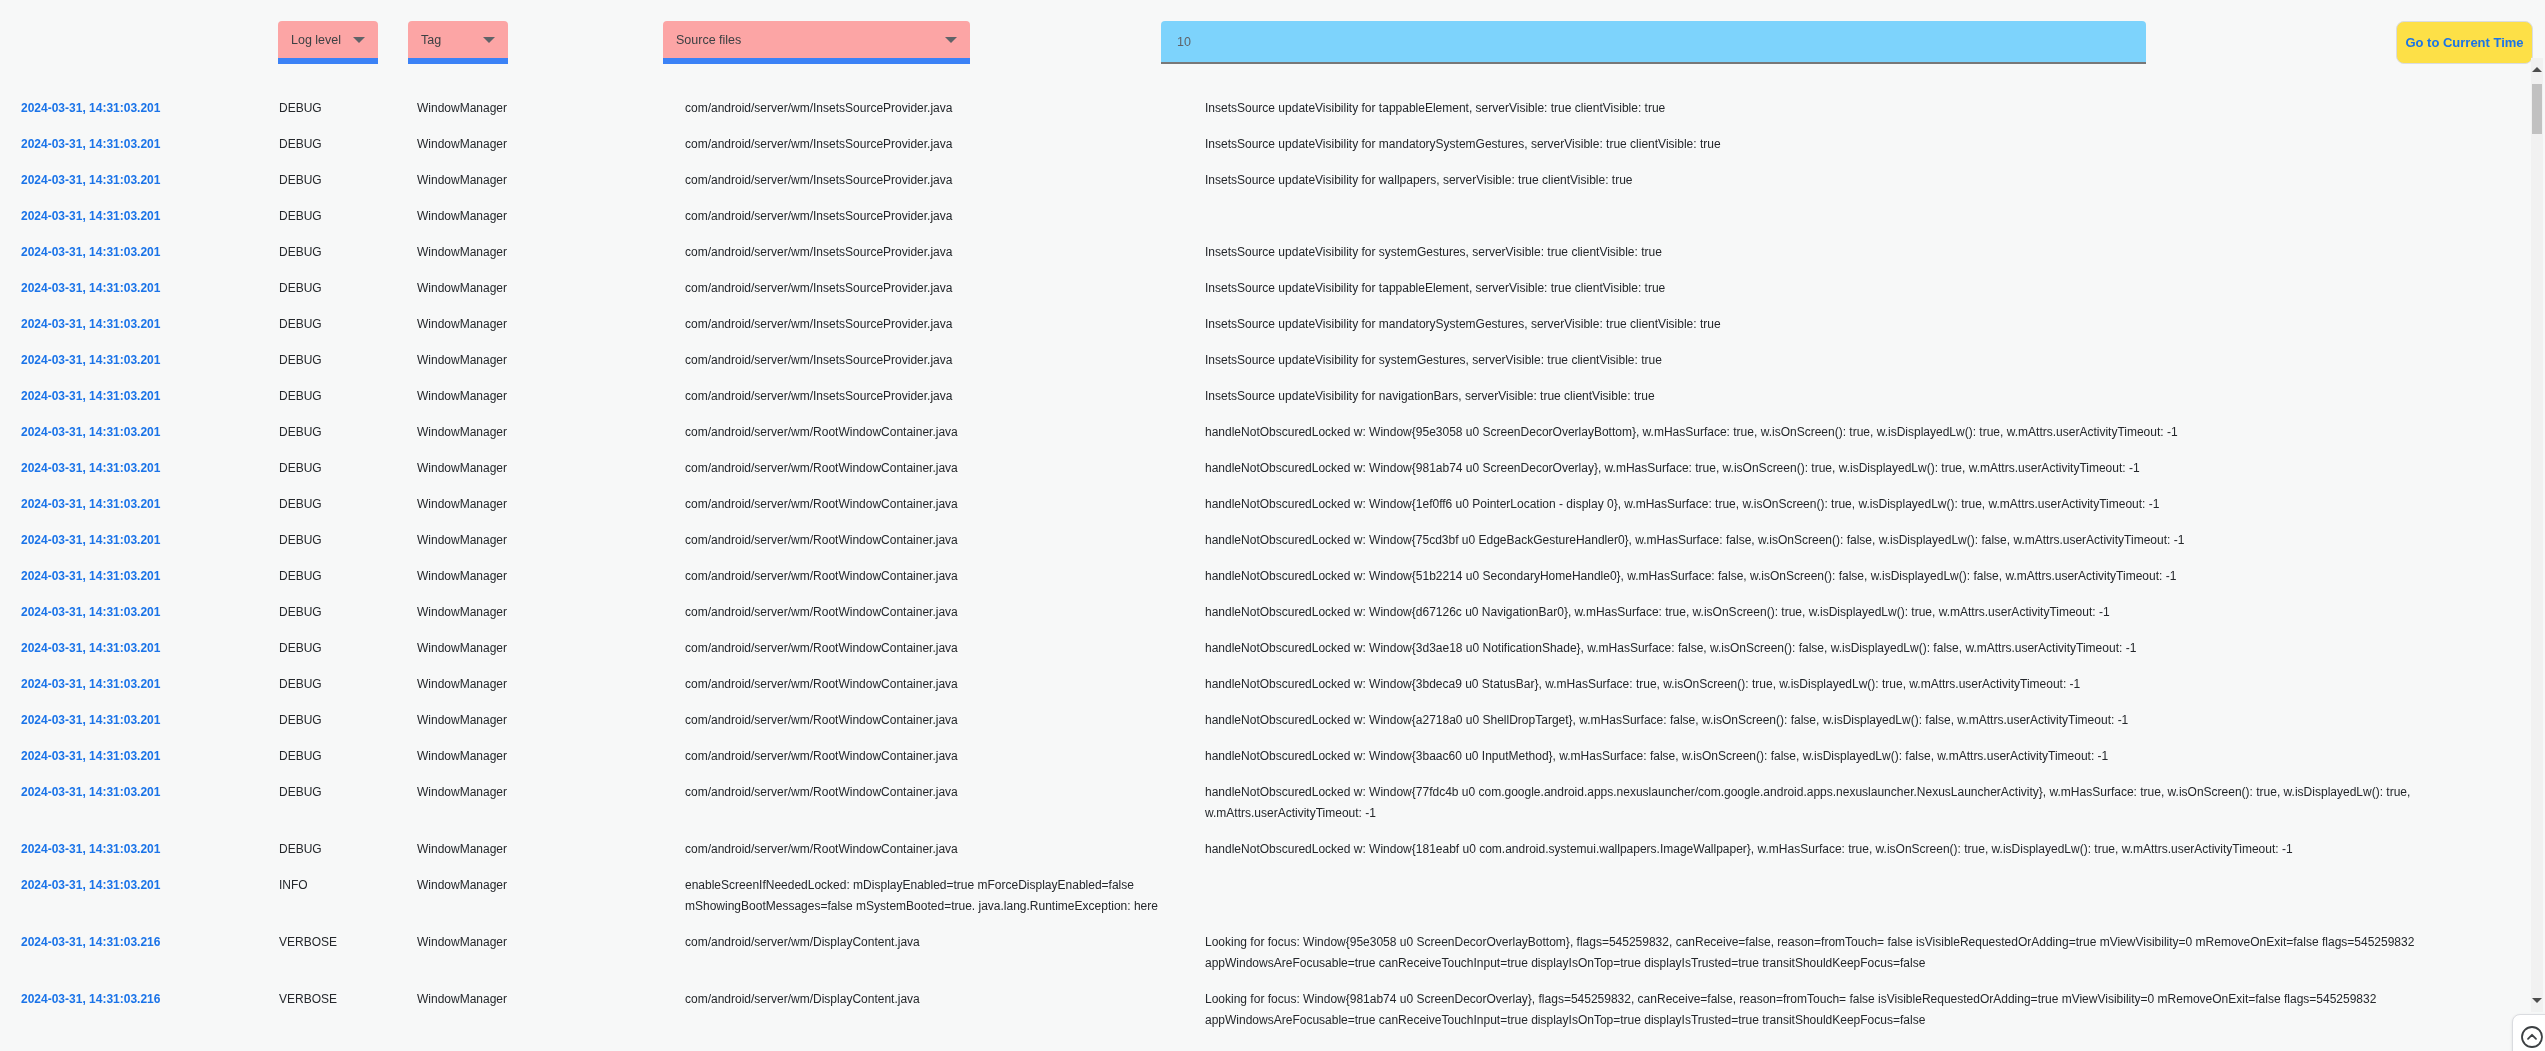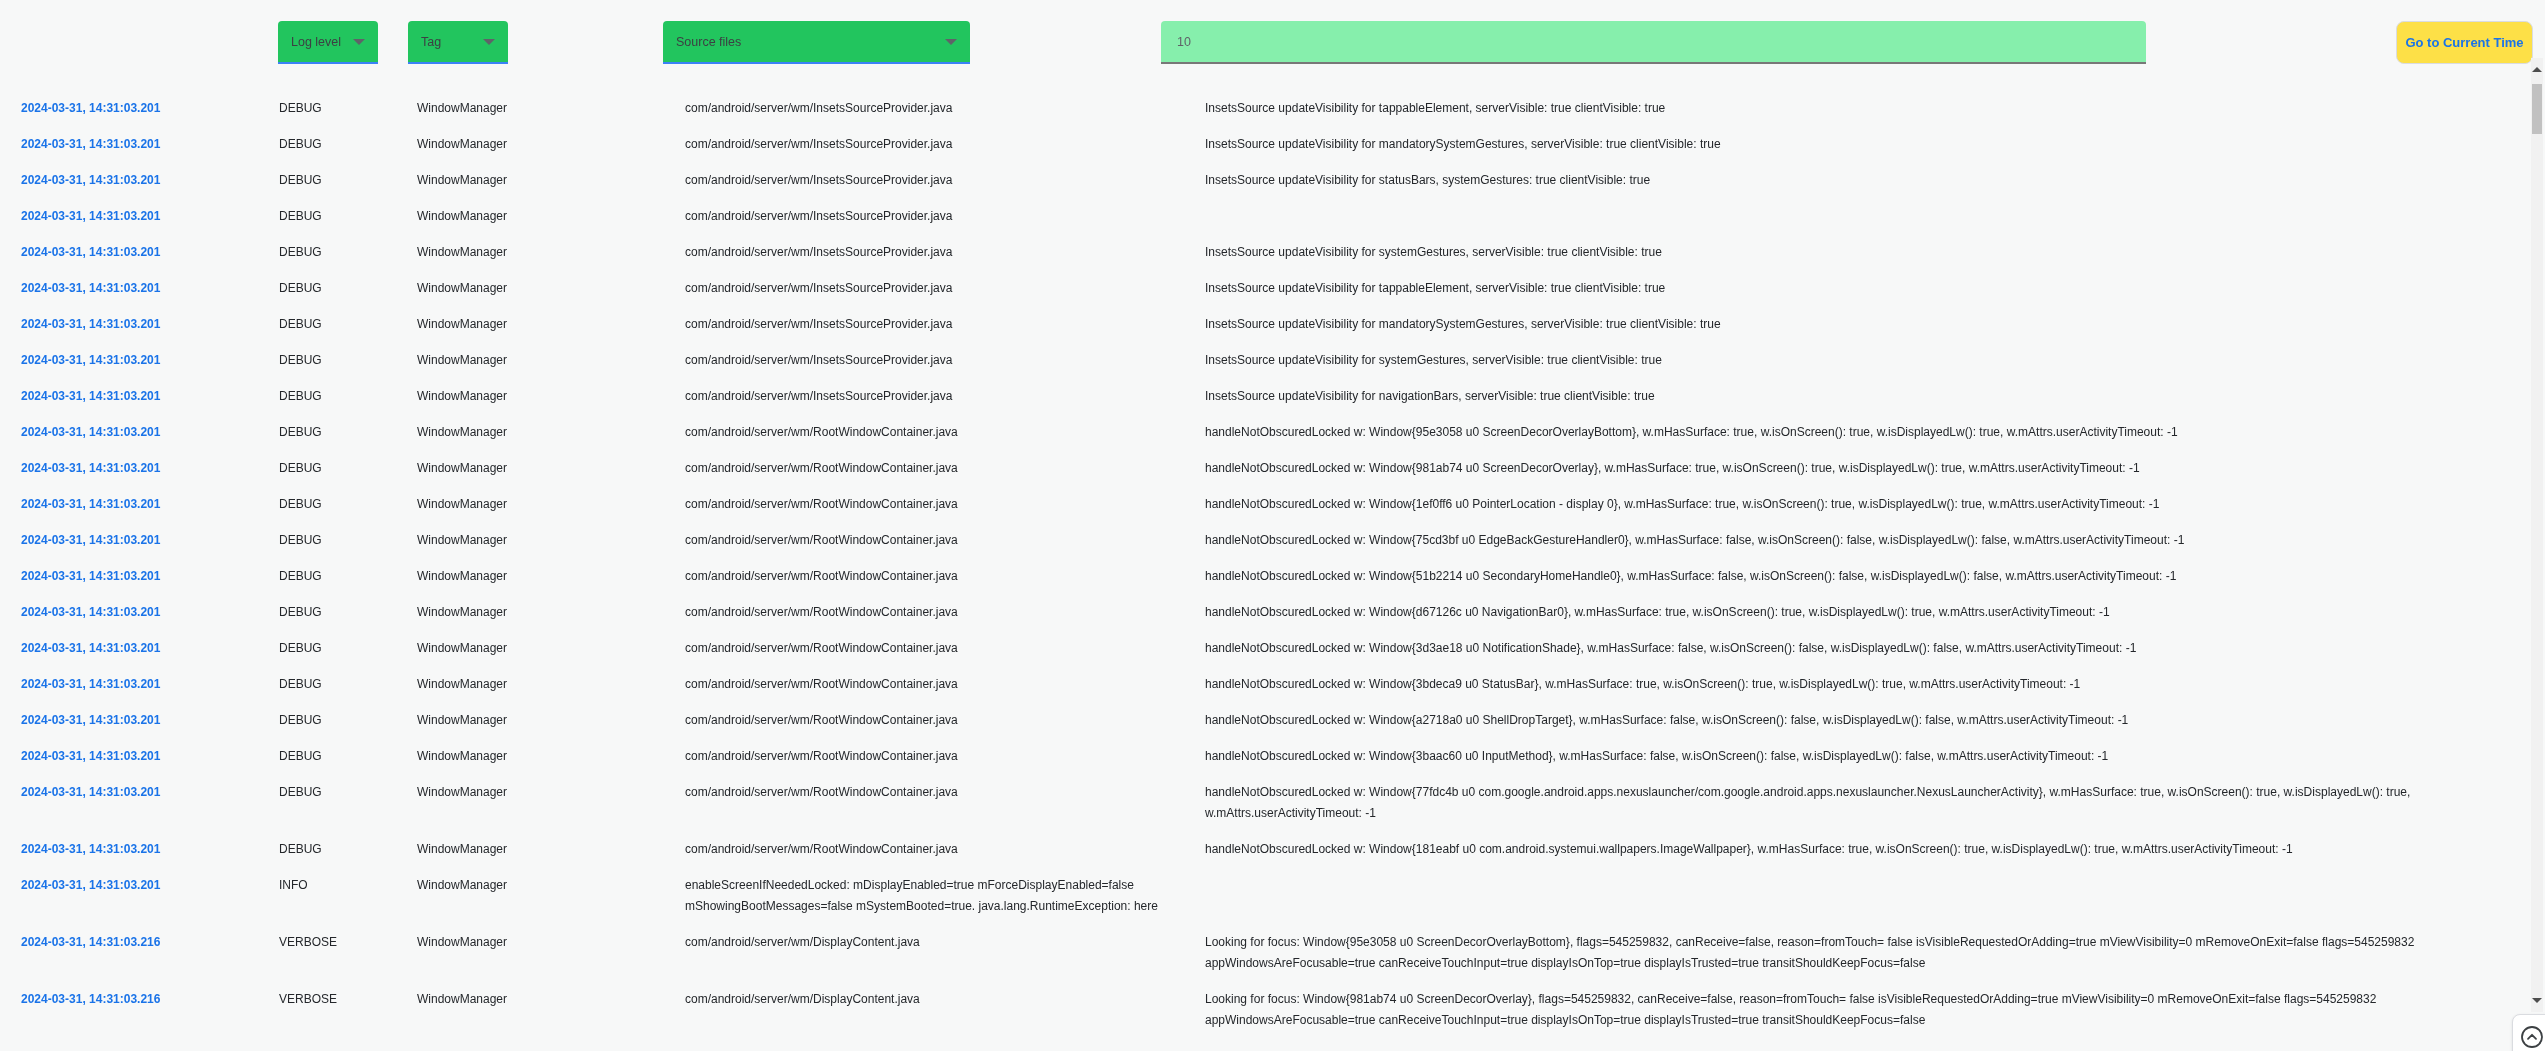--- a/index.html
+++ b/index.html
@@ -6,39 +6,39 @@
   html,body { width:2545px; height:1051px; overflow:hidden; }
   body {
     position:relative;
     background:#f7f8f8;
     font-family:"Liberation Sans", sans-serif;
     color:#202124;
   }
   
   .select {
     position:absolute; top:21px; height:43px;
-    background:#22c55e;
-    border-bottom:2px solid #3b82f6;
+    background:#fca5a5;
+    border-bottom:6px solid #3b82f6;
     border-radius:4px 4px 0 0;
     display:flex; align-items:center; justify-content:space-between;
     padding:0 13px; cursor:pointer;
   }
   .sel-loglevel { left:278px; width:100px; }
   .sel-tag      { left:408px; width:100px; }
   .sel-sources  { left:663px; width:307px; }
   .select .lbl { font-size:12.5px; color:#3c4043; white-space:nowrap; }
   .dd-arrow {
     width:0; height:0; flex:none; margin-left:8px;
     border-left:6px solid transparent;
     border-right:6px solid transparent;
     border-top:6px solid #5f6368;
   }
   .limit-input {
     position:absolute; left:1161px; top:21px; width:985px; height:43px;
-    background:#86efac; border:none; outline:none;
+    background:#7dd3fc; border:none; outline:none;
     border-bottom:2px solid #787878;
     border-radius:4px 4px 0 0;
     padding:0 16px; font-family:inherit; font-size:12.5px; color:#5f6368;
   }
   .go-current {
     position:absolute; left:2396px; top:21px; width:137px; height:43px;
     background:#fde047; border:1px solid #dadce0; border-radius:8px;
     color:#1a73e8; font-family:inherit; font-size:13px; font-weight:600;
     cursor:pointer; white-space:nowrap;
   }
@@ -117,21 +117,21 @@
         <div class="cell lvl">DEBUG</div>
         <div class="cell tag">WindowManager</div>
         <div class="cell src">com/android/server/wm/InsetsSourceProvider.java</div>
         <div class="cell msg">InsetsSource updateVisibility for mandatorySystemGestures, serverVisible: true clientVisible: true</div>
       </div>
       <div class="row">
         <a class="cell ts">2024-03-31, 14:31:03.201</a>
         <div class="cell lvl">DEBUG</div>
         <div class="cell tag">WindowManager</div>
         <div class="cell src">com/android/server/wm/InsetsSourceProvider.java</div>
-        <div class="cell msg">InsetsSource updateVisibility for statusBars, systemGestures: true clientVisible: true</div>
+        <div class="cell msg">InsetsSource updateVisibility for wallpapers, serverVisible: true clientVisible: true</div>
       </div>
       <div class="row">
         <a class="cell ts">2024-03-31, 14:31:03.201</a>
         <div class="cell lvl">DEBUG</div>
         <div class="cell tag">WindowManager</div>
         <div class="cell src">com/android/server/wm/InsetsSourceProvider.java</div>
       </div>
       <div class="row">
         <a class="cell ts">2024-03-31, 14:31:03.201</a>
         <div class="cell lvl">DEBUG</div>

